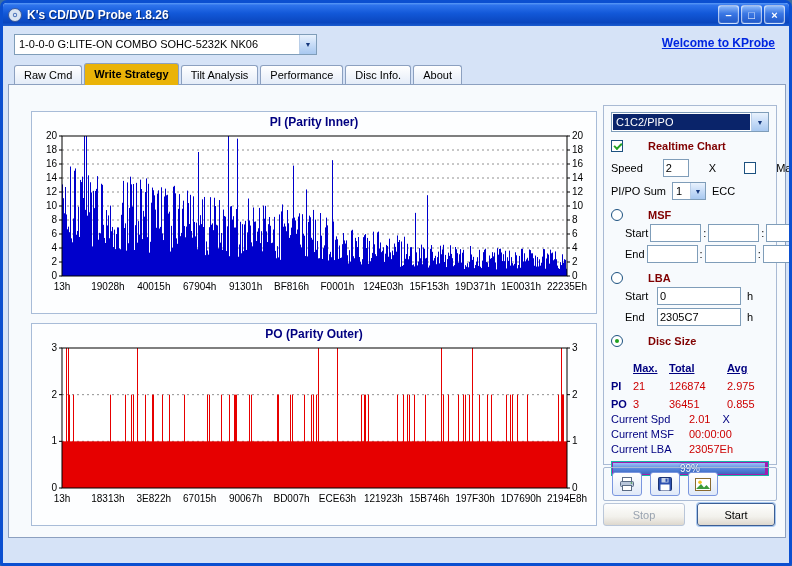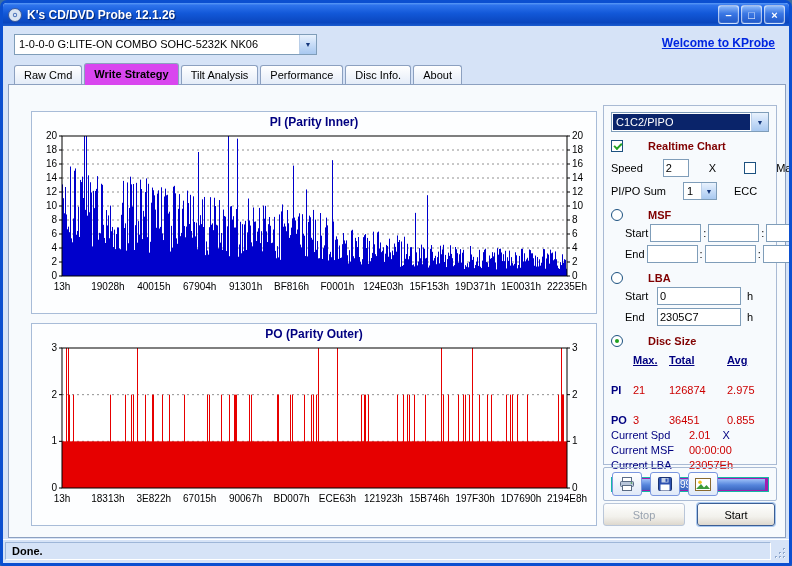--- a/index.html
+++ b/index.html
@@ -17,56 +17,56 @@
   
   .toolbar{position:absolute;left:0;right:0;top:0;height:34px;}
   .combo{display:flex;border:1px solid #7F9DB9;background:#fff;align-items:stretch;}
   .drive-combo{position:absolute;left:11px;top:8px;width:303px;height:21px;}
   .combo-text{flex:1;font-size:11px;line-height:19px;padding:0 4px;white-space:nowrap;overflow:hidden;color:#000;}
   .combo-arrow{width:17px;display:flex;align-items:center;justify-content:center;background:linear-gradient(#E9F2FD,#C7DCF7 50%,#A8C8F0);border-left:1px solid #B9CEE8;font-size:7px;color:#16387C;cursor:default;}
   .kprobe-link{position:absolute;right:14px;top:10px;font-size:12px;font-weight:bold;color:#0026E0;text-decoration:underline;cursor:pointer;}
   
   .tabstrip{position:absolute;left:11px;top:37px;height:21px;display:flex;align-items:flex-end;z-index:3;}
   .tab{height:19px;line-height:18px;padding:0 9px;border:1px solid #8CA0C0;border-bottom:none;border-radius:3px 3px 0 0;background:linear-gradient(#FFFFFF,#E4ECF8);margin-right:2px;font-size:11px;cursor:default;white-space:nowrap;}
-  .tab.active{height:22px;line-height:20px;margin-bottom:-1px;font-weight:bold;background:#d946ef;z-index:4;}
+  .tab.active{height:22px;line-height:20px;margin-bottom:-1px;font-weight:bold;background:#eab308;z-index:4;}
   
   .page{position:absolute;left:5px;top:58px;width:778px;height:454px;background:#F7FAFD;border:1px solid #8CA0C0;}
   
   .chart-box{position:absolute;left:22px;width:566px;height:203px;background:#FDFEFF;border:1px solid #A8BCD8;}
   #pi-box{top:26px;}
   #po-box{top:238px;}
   .chart-title{text-align:center;color:#000080;font-size:12px;font-weight:bold;margin-top:3px;height:15px;}
   .chart-box svg{display:block;margin:1px auto 0 auto;}
   .chart-box svg text{font-family:"Liberation Sans",sans-serif;}
   
   .rpanel{position:absolute;left:594px;top:20px;width:174px;height:360px;border:1px solid #A9BAD4;padding:6px 7px;background:#F7FAFD;font-size:11px;}
   .mode-combo{height:20px;}
   .combo-sel{flex:1;margin:1px;background:#0A246A;color:#fff;font-size:11px;line-height:16px;padding:0 3px;white-space:nowrap;overflow:hidden;}
   .row{display:flex;align-items:center;}
   .chk-row{margin-top:7px;height:14px;gap:5px;}
   .speed-row{margin-top:6px;height:18px;gap:20px;}
-  .sum-row{margin-top:5px;height:18px;gap:15px;}
+  .sum-row{margin-top:5px;height:18px;gap:4px;}
   .radio-row{margin-top:8px;height:13px;gap:5px;}
   .se-row{margin-top:3px;height:18px;gap:2px;padding-left:14px;}
   .se-label{width:30px;color:#000;}
   .maroon{color:#800000;font-weight:bold;padding-left:20px;}
   .blk{color:#000;}
   .checkbox{width:12px;height:12px;border:1px solid #1C5180;background:#fff;position:relative;display:inline-block;flex:none;}
   .checkbox.checked::after{content:"";position:absolute;left:2px;top:2px;width:6px;height:3px;border-left:2px solid #21A121;border-bottom:2px solid #21A121;transform:rotate(-45deg);}
   .radio{width:12px;height:12px;border:1px solid #1C5180;border-radius:50%;background:#fff;display:inline-block;position:relative;flex:none;}
   .radio.selected::after{content:"";position:absolute;left:3px;top:3px;width:4px;height:4px;border-radius:50%;background:#1FA11F;}
   .field{height:18px;border:1px solid #7F9DB9;background:#fff;font-size:11px;padding:0 2px;font-family:inherit;color:#000;}
   .f-speed{width:26px;}
   .f-msf{width:26px;text-align:center;padding-left:47px;}
   .f-lba{width:84px;}
   .sum-combo{width:34px;height:18px;margin:0 2px;}
   .sum-combo .combo-text{line-height:16px;padding:0 3px;}
   .sum-combo .combo-arrow{width:15px;}
   .colon{width:4px;text-align:center;color:#000;}
-  .stats{margin-top:6px;display:grid;grid-template-columns:22px 36px 58px 42px;row-gap:16px;line-height:14px;}
+  .stats{margin-top:14px;display:grid;grid-template-columns:22px 36px 58px 42px;row-gap:4px;line-height:14px;}
   .s-h{color:#000080;font-weight:bold;text-decoration:underline;}
   .s-l{color:#000080;font-weight:bold;}
   .s-v{color:#CC0000;}
   .cur-block{}
   .cur{display:flex;align-items:center;height:15px;}
   .cl{color:#000080;width:78px;flex:none;}
   .cv{color:#CC0000;}
   .cx{color:#000080;margin-left:12px;}
   .progress{margin-top:5px;height:15px;border:1px solid #14b8a6;background:#a21caf;position:relative;}
   .p-fill{position:absolute;left:1px;top:1px;bottom:1px;background:linear-gradient(#9CC0F8,#5585DC 55%,#3C68C0);}
@@ -88,21 +88,21 @@
 <div class="window">
 
   <div class="titlebar">
     <span class="app-icon">
       <svg width="16" height="16" viewBox="0 0 16 16">
           <circle cx="8" cy="8" r="6.5" fill="#D9E4F2" stroke="#39589C"></circle>
           <circle cx="8" cy="8" r="2.2" fill="#5A7FC0"></circle>
           <circle cx="8" cy="8" r="1" fill="#fff"></circle>
         </svg>
     </span>
-    <span class="title-text">K's CD/DVD Probe 12.1.26</span>
+    <span class="title-text">K's CD/DVD Probe 1.8.26</span>
     <span class="win-btns">
       <span class="wbtn">–</span>
       <span class="wbtn">□</span>
       <span class="wbtn">×</span>
     </span>
   </div>
 
   <div class="content">
 
     <div class="toolbar">
@@ -937,38 +937,15 @@
               <path d="M1 11 L6 6 L9 9.5 L11.5 7 L15 11 Z" fill="#3A9A3A"></path>
             </svg>
         </button>
       </div>
 
       <button class="btn stop">Stop</button>
       <button class="btn start">Start</button>
 
     </div>
 
-    <div class="statusbar">
-      <div class="status-field">
-        <span>Done.</span>
-      </div>
-      <svg class="grip" width="13" height="13">
-        <g fill="#8FA8CE">
-            <rect x="9" y="9" width="2" height="2"></rect>
-            <rect x="9" y="5" width="2" height="2"></rect>
-            <rect x="5" y="9" width="2" height="2"></rect>
-            <rect x="9" y="1" width="2" height="2"></rect>
-            <rect x="1" y="9" width="2" height="2"></rect>
-            <rect x="5" y="5" width="2" height="2"></rect>
-          </g>
-        <g fill="#FFFFFF">
-            <rect x="10" y="10" width="1" height="1"></rect>
-            <rect x="10" y="6" width="1" height="1"></rect>
-            <rect x="6" y="10" width="1" height="1"></rect>
-            <rect x="10" y="2" width="1" height="1"></rect>
-            <rect x="2" y="10" width="1" height="1"></rect>
-            <rect x="6" y="6" width="1" height="1"></rect>
-          </g>
-      </svg>
-    </div>
 
   </div>
 </div>
 
 </body></html>

